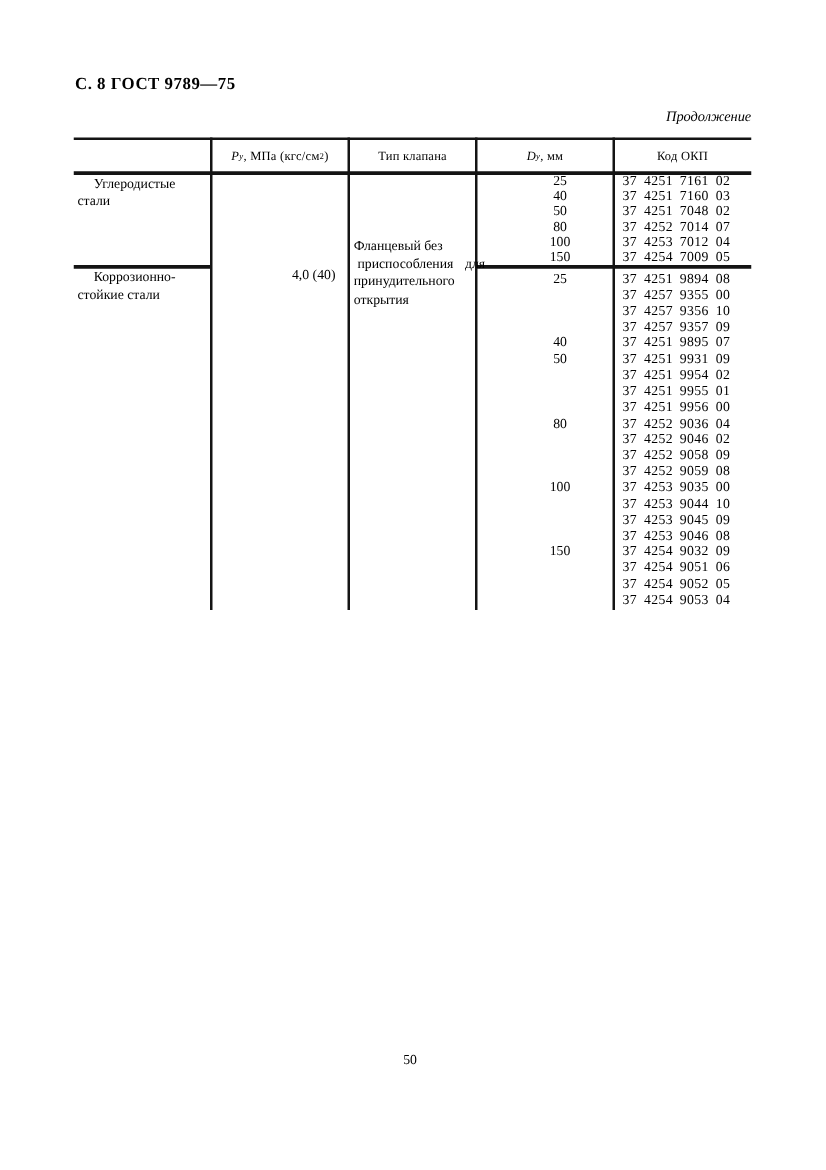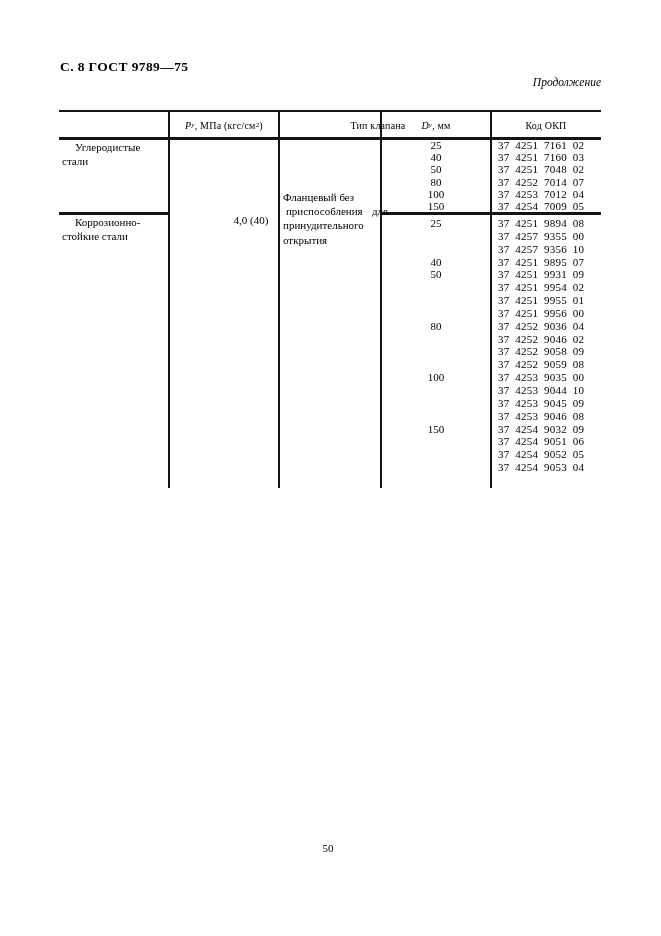--- a/index.html
+++ b/index.html
@@ -10,21 +10,21 @@
     font-family:"Liberation Serif","DejaVu Serif",serif;
     color:#000000;
     overflow:hidden;
   }
   .doc-header {
     position:absolute; left:60px; top:59px;
     font-size:13.5px; font-weight:bold; letter-spacing:0.4px;
     white-space:nowrap;
   }
   .continuation {
-    position:absolute; right:60px; top:76px;
+    position:absolute; right:60px; top:88px;
     font-size:11.5px; font-style:italic;
     white-space:nowrap;
   }
   .gost-table { position:absolute; left:59px; top:110px; width:542px; height:378px; }
 
   
   .hl { position:absolute; left:0; width:542px; background:#141414; }
   .hl.top  { top:0; height:2px; }
   .hl.head { top:27px; height:3px; }
   .hl.divl { top:102px; height:3px; width:110px; }
@@ -36,21 +36,21 @@
   
   .th {
     position:absolute; top:3px; height:24px;
     display:flex; align-items:center; justify-content:center;
     font-size:10px; letter-spacing:0.2px; text-align:center; white-space:nowrap;
   }
   .th sub { font-size:7px; font-style:italic; }
   .th sup { font-size:7px; }
   .th .sym { font-style:italic; }
   .th1 { left:0; width:110px; } .th2 { left:110px; width:110px; }
-  .th3 { left:220px; width:102px;padding-left:48px; } .th4 { left:322px; width:110px; }
+  .th3 { left:220px; width:102px; } .th4 { left:322px; width:110px; }
   .th5 { left:432px; width:110px; }
 
   
   .material { position:absolute; left:3px; width:106px; font-size:11px; line-height:13.5px; }
   .material.m1 { top:31px; }
   .material.m2 { top:106px; }
   .material .ml.first { text-indent:13px; }
 
   
   .pressure {
@@ -66,21 +66,21 @@
   .valve .vt1 { text-align:left; }
   .valve .vt2 { word-spacing:6.5px;text-align:center; }
 
   
   .rows { position:absolute; left:322px; width:220px; }
   .rows.s1 { top:29px; }
   .rows.s2 { top:107px; }
   .trow { position:relative; font-size:11px; }
   .rows.s1 .trow { height:12.2px; line-height:12.2px; }
   .rows.s2 .trow { height:12.85px; line-height:12.85px; }
-  .trow .d { position:absolute; left:0; width:110px; text-align:center; }
+  .trow .d { position:absolute; left:0; width:110px; text-align:center;padding-left:12px; }
   .trow .code { position:absolute; left:117px; white-space:nowrap; word-spacing:2.5px; letter-spacing:0.3px; }
 
   .page-number {
     position:absolute; top:842px; left:0; width:656px;
     text-align:center; font-size:11px;
   }
 </style>
 </head>
 <body>
 
@@ -166,20 +166,24 @@
         </div>
         <div class="trow">
           <span class="d"></span>
           <span class="code">37 4257 9355 00</span>
         </div>
         <div class="trow">
           <span class="d"></span>
           <span class="code">37 4257 9356 10</span>
         </div>
         <div class="trow">
+          <span class="d"></span>
+          <span class="code">37 4257 9357 09</span>
+        </div>
+        <div class="trow">
           <span class="d">40</span>
           <span class="code">37 4251 9895 07</span>
         </div>
         <div class="trow">
           <span class="d">50</span>
           <span class="code">37 4251 9931 09</span>
         </div>
         <div class="trow">
           <span class="d"></span>
           <span class="code">37 4251 9954 02</span>

